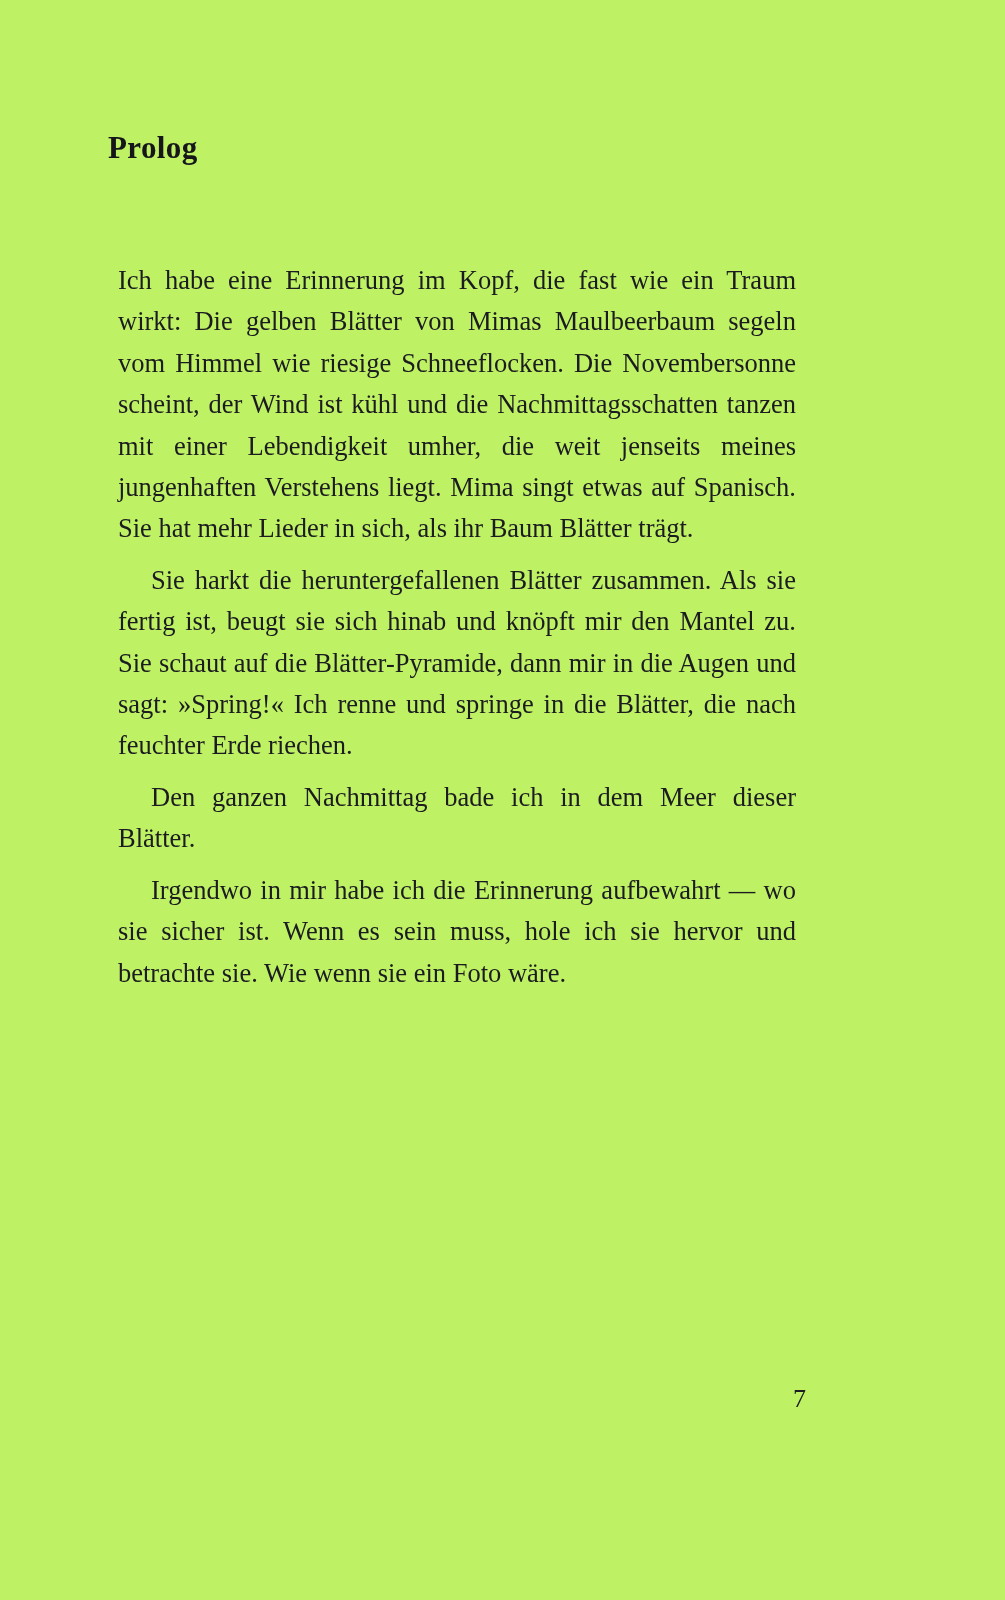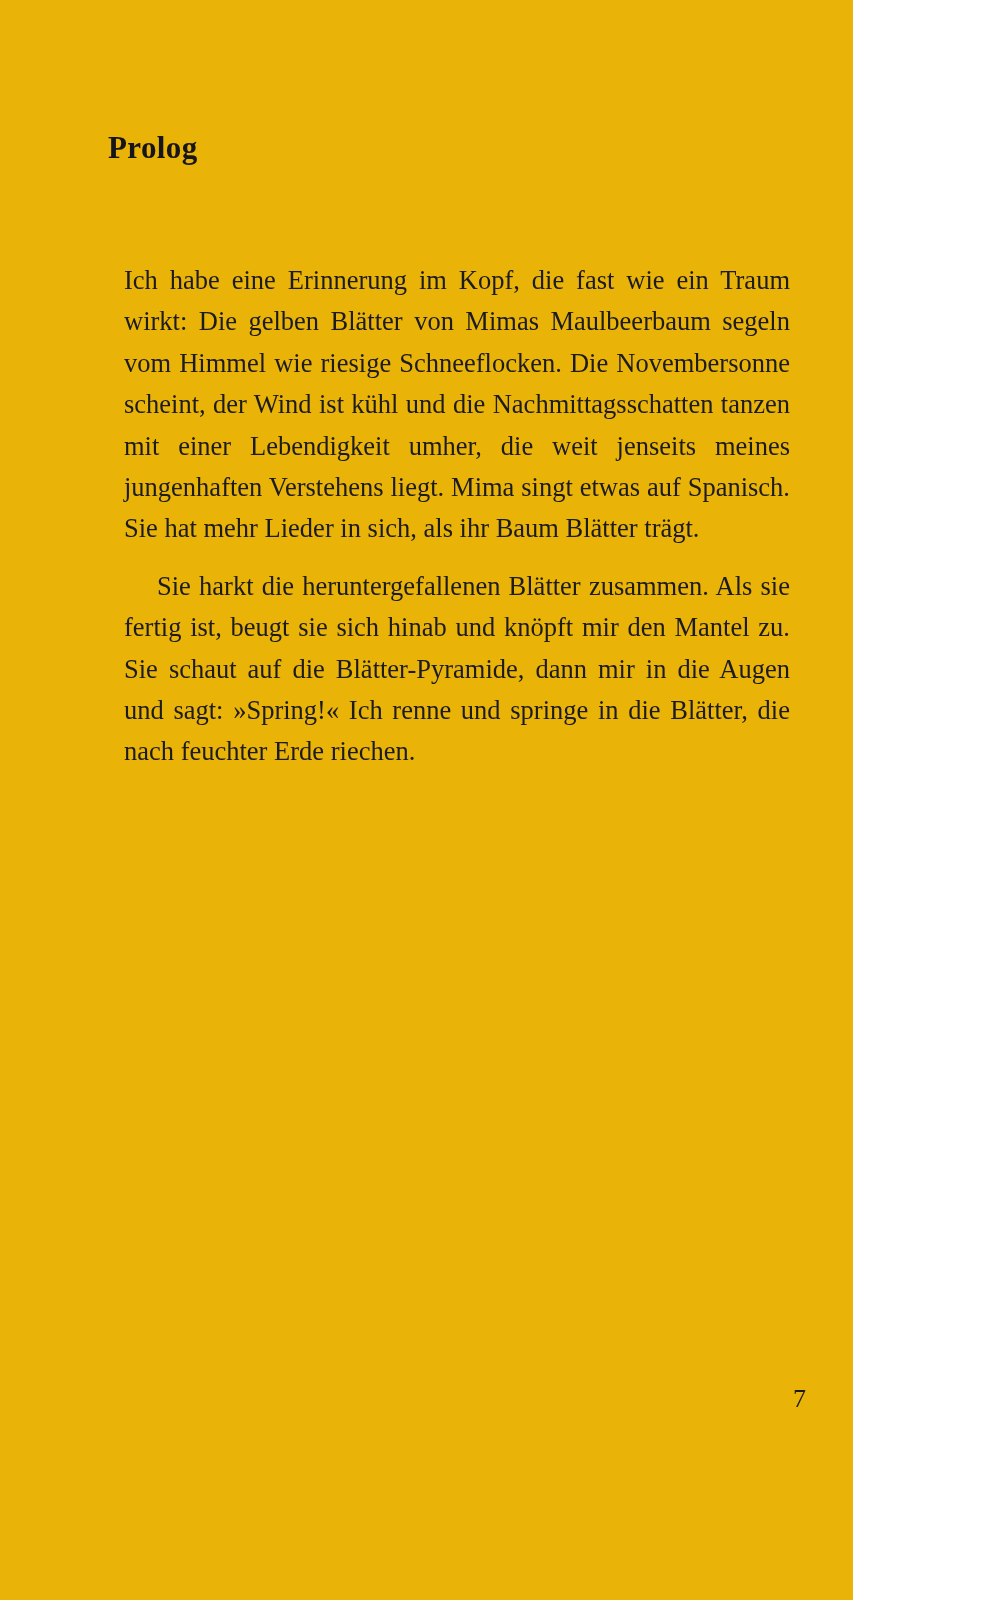--- a/index.html
+++ b/index.html
@@ -15,23 +15,23 @@
     overflow: hidden;
     font-family: "Liberation Serif", "DejaVu Serif", serif;
     color: #1a1a1a;
     -webkit-font-smoothing: antialiased;
   }
 
   .page {
     position: absolute;
     left: 0;
     top: 0;
-    width: 853px;
+    width: 1005px;
     height: 1600px;
-    background: #eab308;
+    background: #bef264;
   }
 
   .text-block {
     position: absolute;
     left: 108px;
     top: 128px;
     width: 698px;
   }
 
   .chapter-heading {
@@ -48,21 +48,21 @@
   .body-copy {
     font-size: 26.5px;
     line-height: 41.4px;
     text-align: justify;
     text-justify: inter-word;
     color: #1b1b20;
     hyphens: manual;
   }
 
   .body-copy p {
-    margin: 16px;
+    margin: 10px;
     padding: 0;
     text-indent: 0;
   }
 
   .body-copy p + p {
     text-indent: 33px;
   }
 
   .page-number {
     position: absolute;
@@ -80,19 +80,21 @@
 
 <div class="page">
 
   <div class="text-block">
 
     <h1 class="chapter-heading">Prolog</h1>
 
     <div class="body-copy">
       <p>Ich habe eine Erinnerung im Kopf, die fast wie ein Traum wirkt: Die gelben Blätter von Mimas Maulbeerbaum segeln vom Himmel wie riesige Schneeflocken. Die Novembersonne scheint, der Wind ist kühl und die Nachmittagsschatten tanzen mit einer Lebendigkeit umher, die weit jenseits meines jungenhaften Verstehens liegt. Mima singt etwas auf Spanisch. Sie hat mehr Lieder in sich, als ihr Baum Blätter trägt.</p>
       <p>Sie harkt die heruntergefallenen Blätter zusammen. Als sie fertig ist, beugt sie sich hinab und knöpft mir den Mantel zu. Sie schaut auf die Blätter-Pyramide, dann mir in die Augen und sagt: »Spring!« Ich renne und springe in die Blätter, die nach feuchter Erde riechen.</p>
+      <p>Den ganzen Nachmittag bade ich in dem Meer dieser Blätter.</p>
+      <p>Irgendwo in mir habe ich die Erinnerung aufbewahrt — wo sie sicher ist. Wenn es sein muss, hole ich sie hervor und betrachte sie. Wie wenn sie ein Foto wäre.</p>
     </div>
 
   </div>
 
   <div class="page-number">7</div>
 
 </div>
 
 </body></html>

